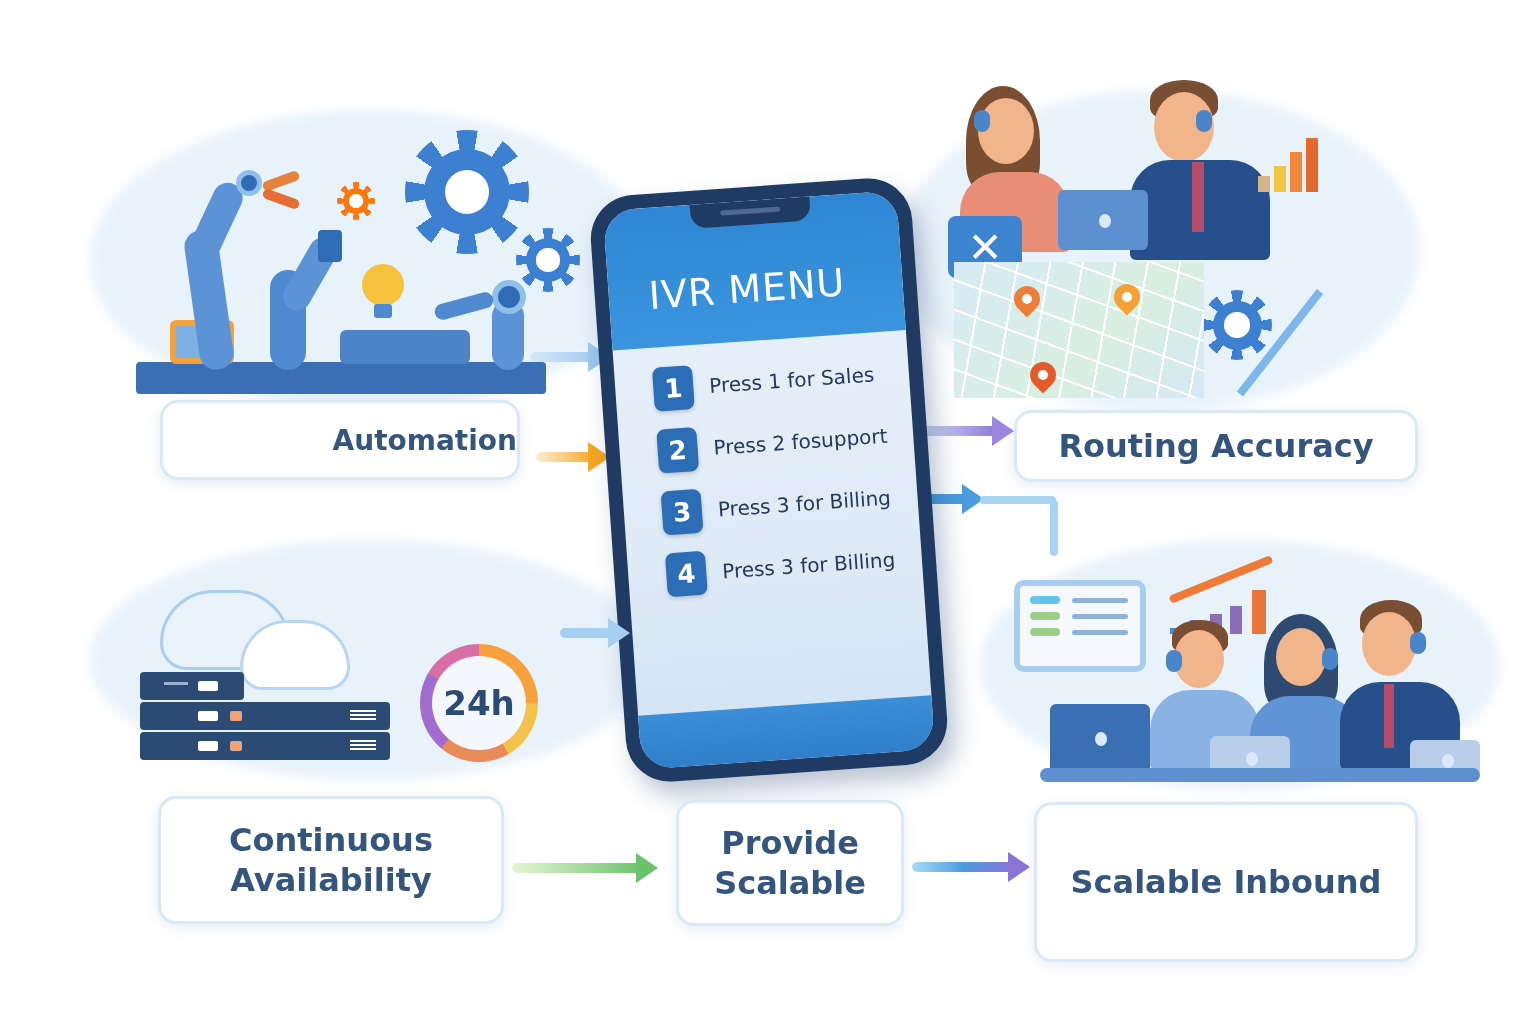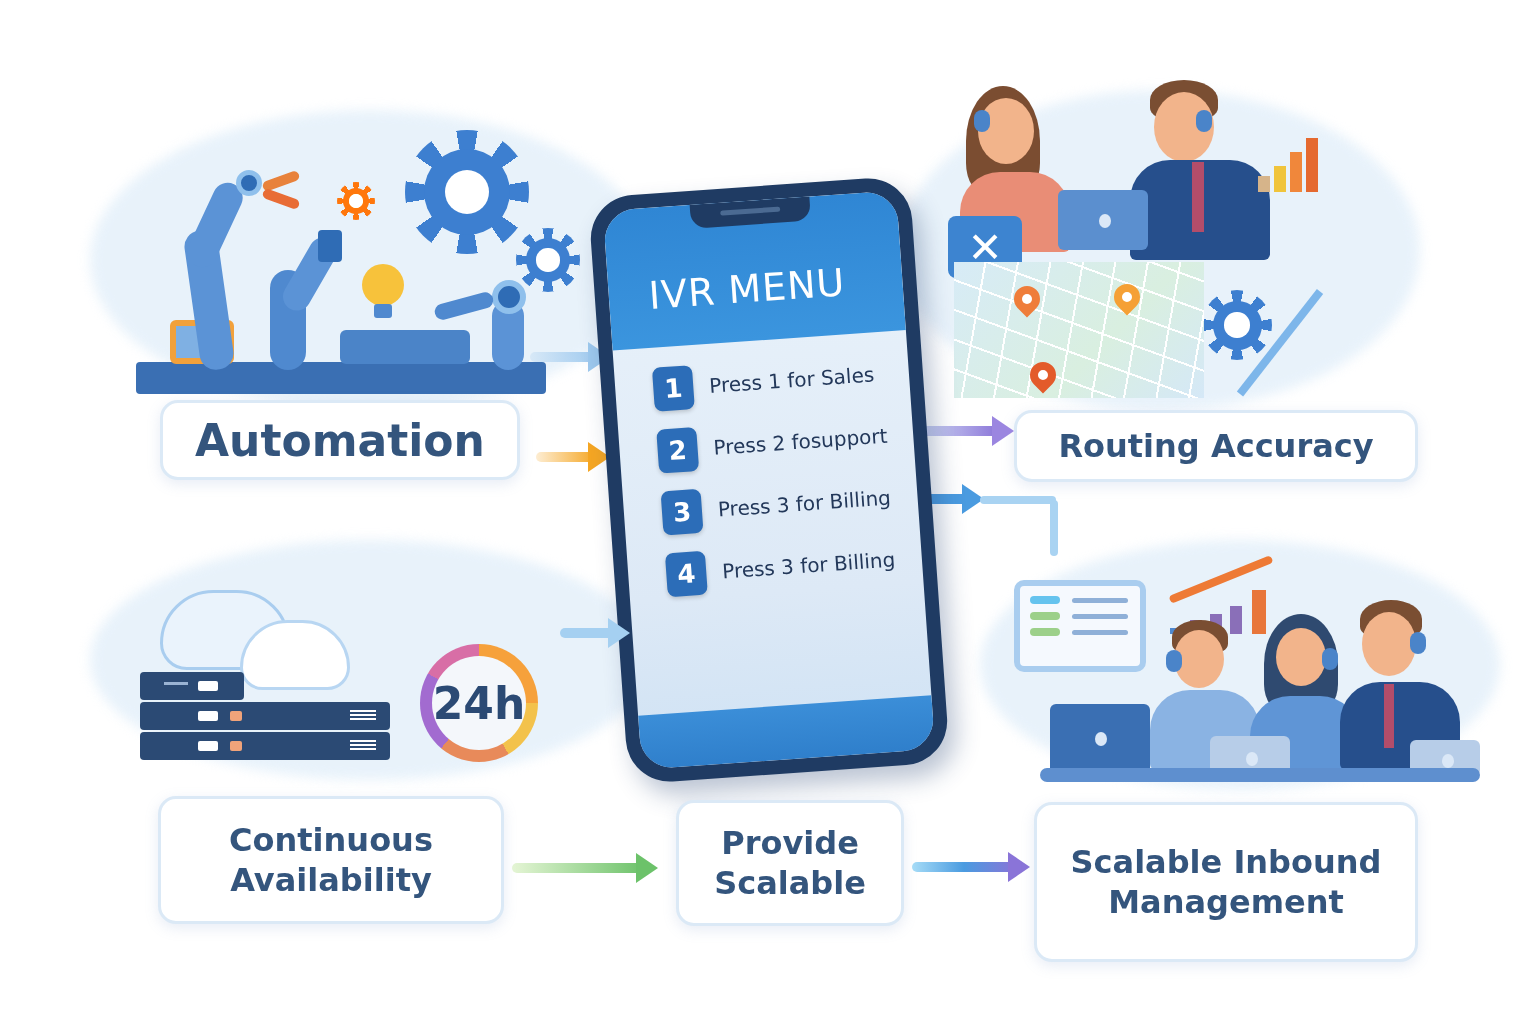--- a/index.html
+++ b/index.html
@@ -87,21 +87,21 @@
      background: repeating-linear-gradient(180deg, #ffffff 0 2px, transparent 2px 4px); }
 
   .clock {
     position: absolute; left: 420px; top: 644px; width: 118px; height: 118px; border-radius: 50%;
     background: conic-gradient(#f6a13b 0 90deg, #f3c24b 90deg 150deg, #e88a5a 150deg 220deg, #a26bd0 220deg 300deg, #d86ea6 300deg 360deg);
     display: flex; align-items: center; justify-content: center;
   }
   .clock-inner {
     width: 94px; height: 94px; border-radius: 50%; background: #f4f7fb;
     display: flex; align-items: center; justify-content: center;
-    font-size: 44px; font-weight: bold; color: #2b4a74; font-family: "DejaVu Sans", sans-serif;
+    font-size: 34px; font-weight: bold; color: #2b4a74; font-family: "DejaVu Sans", sans-serif;
   }
 
   .map {
     position: absolute; left: 954px; top: 262px; width: 250px; height: 136px;
     background:
       repeating-linear-gradient(20deg, transparent 0 26px, #ffffff 26px 28px),
       repeating-linear-gradient(100deg, transparent 0 30px, #ffffff 30px 32px),
       linear-gradient(135deg, #d7ebf7, #d9efe0 60%, #d5e8f7);
   }
   .pin { position: absolute; width: 26px; height: 26px; border-radius: 50% 50% 50% 0; transform: rotate(-45deg); }
@@ -145,21 +145,21 @@
     <div class="abs" style="left:62px;top:20px;width:32px;height:70px;background:#5b93d6;border-radius:16px;"></div>
     <div class="abs" style="left:62px;top:0;width:34px;height:34px;border-radius:50%;background:#2f6cb5;border:6px solid #8fc0ec;"></div>
     <div class="abs" style="left:4px;top:18px;width:60px;height:16px;background:#4f89cf;border-radius:8px;transform:rotate(-15deg);"></div>
   </div>
 
   <div class="gear" style="left:275px;top:0;width:124px;height:124px;"></div>
   <div class="gear" style="left:386px;top:98px;width:64px;height:64px;"></div>
   <div class="gear orange" style="left:207px;top:52px;width:38px;height:38px;"></div>
 </div>
 
-<div class="label-box" style="left:160px;top:400px;width:360px;height:80px;font-size:44px;">
+<div class="label-box" style="left:160px;top:400px;width:360px;height:80px;font-size:28px;justify-content:flex-end;">
   <span>Automation</span>
 </div>
 
 <div class="arrow" style="left:530px;top:352px;width:66px;background:linear-gradient(90deg,rgba(150,195,235,0.2),#9ec9ee);--head:#9ec9ee;"></div>
 <div class="arrow" style="left:536px;top:452px;width:60px;background:linear-gradient(90deg,rgba(245,166,35,0.2),#f5a623);--head:#f5a623;"></div>
 
 <div class="abs" style="left:940px;top:80px;width:440px;height:330px;">
 
   <div class="person" style="left:20px;top:0;width:110px;height:170px;">
     <div class="hair" style="left:6px;top:6px;width:74px;height:110px;background:#7b4d31;"></div>
@@ -312,15 +312,14 @@
     <span>Provide</span>
     <span>Scalable</span>
   </div>
 </div>
 
 <div class="arrow" style="left:912px;top:862px;width:104px;background:linear-gradient(90deg,#a6dcf7,#4a9be0,#8a74d8);--head:#8a74d8;"></div>
 
 <div class="label-box" style="left:1034px;top:802px;width:384px;height:160px;font-size:32px;">
   <div>
     <span>Scalable Inbound</span>
-    <span>Management</span>
   </div>
 </div>
 
 </body></html>

